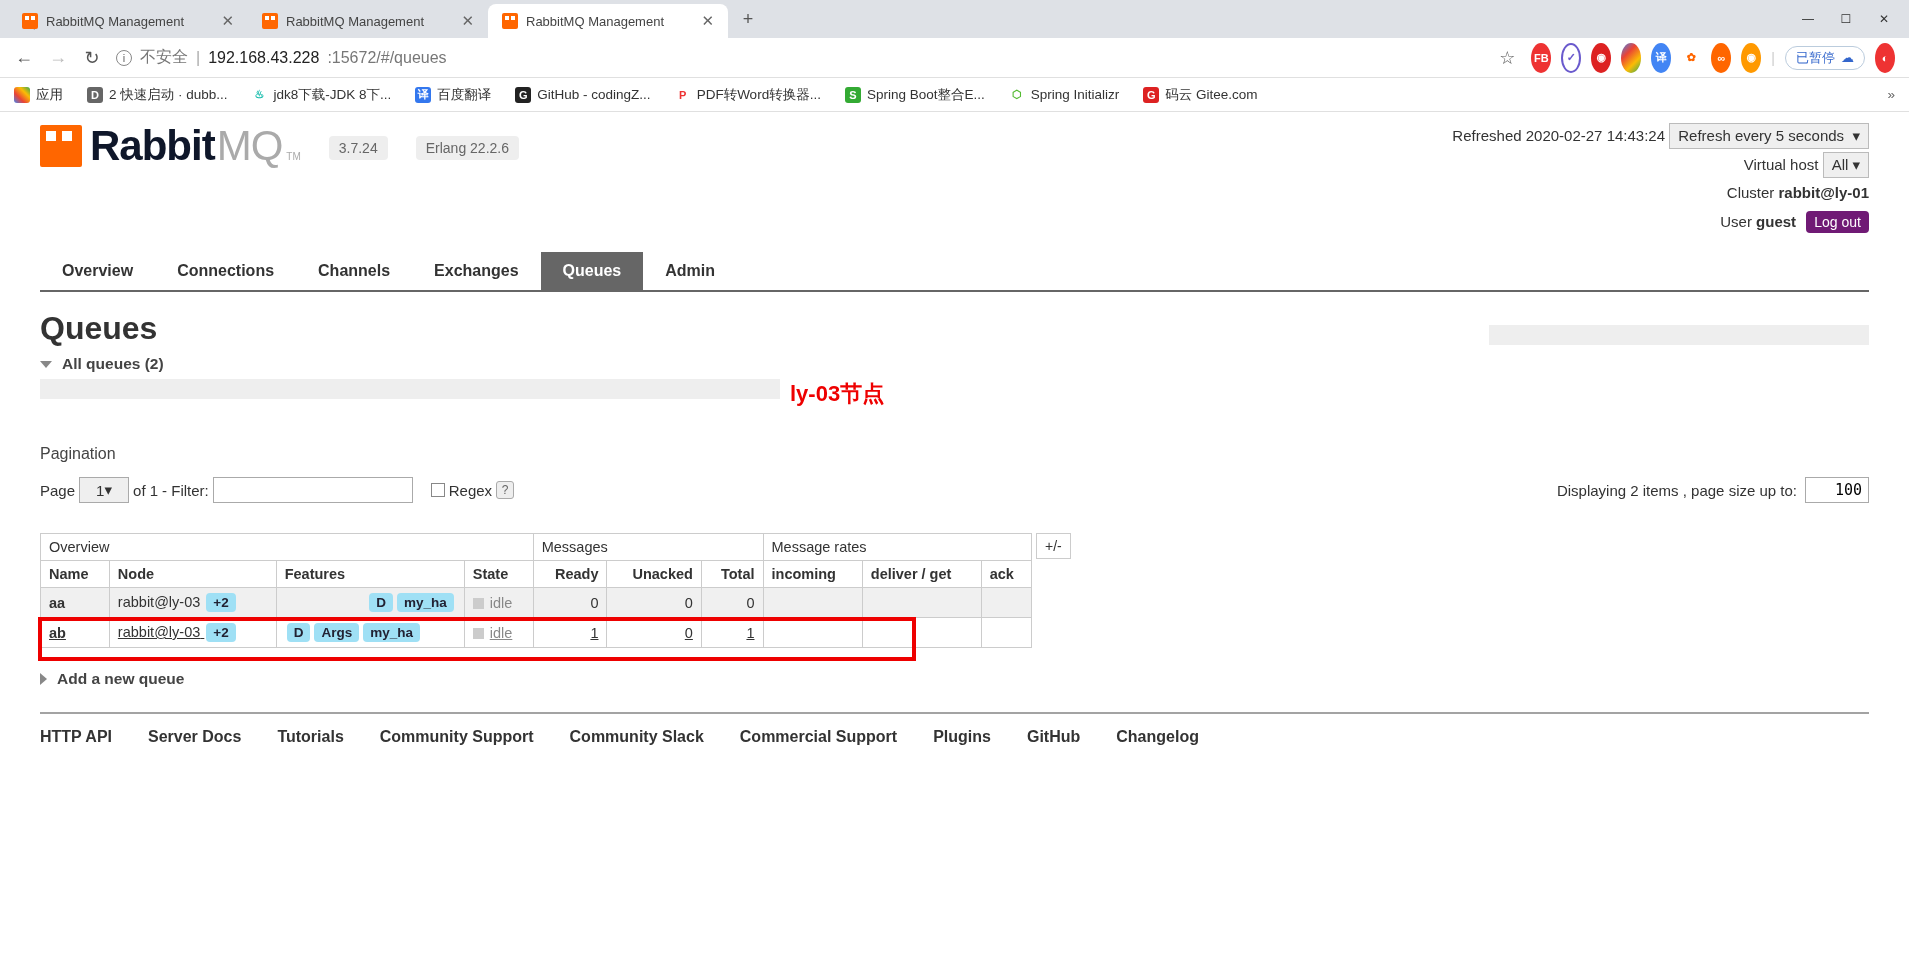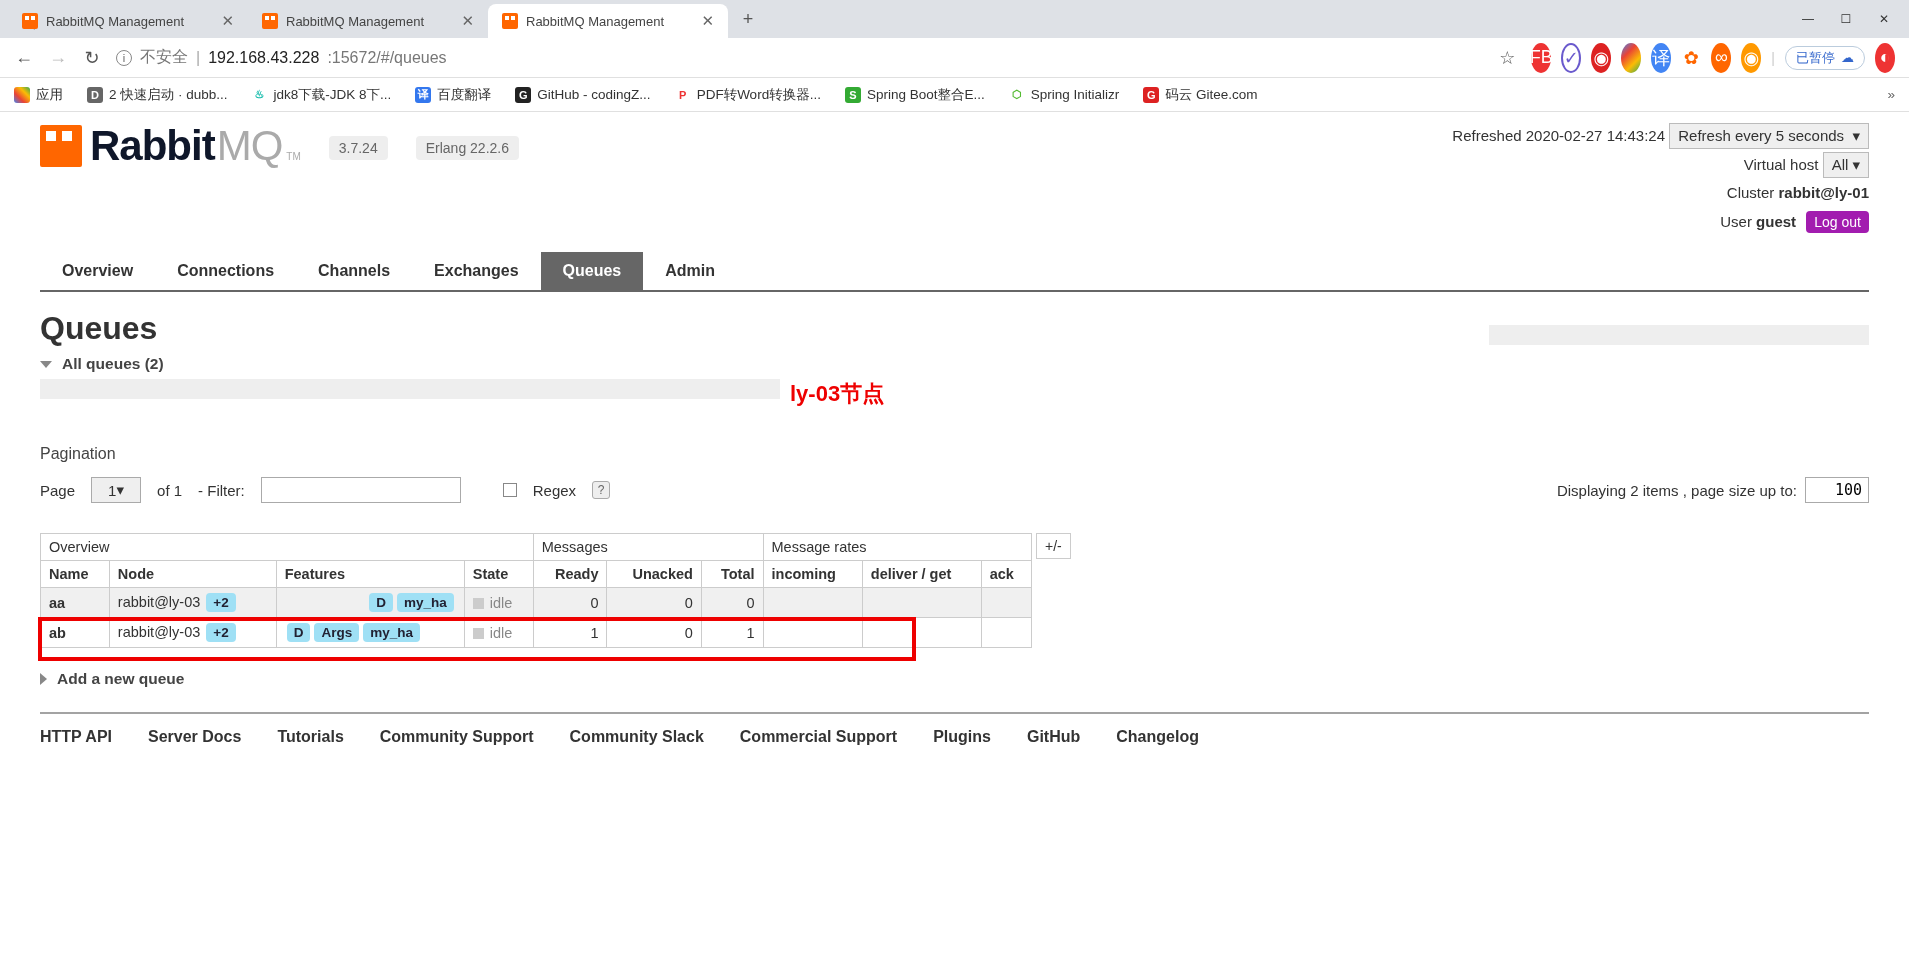--- a/index.html
+++ b/index.html
@@ -21,72 +21,72 @@
 
   .addrbar { display:flex; align-items:center; height:40px; padding:0 14px; gap:14px; border-bottom:1px solid #e0e0e0;}
   .navicon { width:20px; height:20px; display:flex; align-items:center; justify-content:center; color:#555; font-size:18px;}
   .addr { flex:1; display:flex; align-items:center; gap:8px; font-size:16px; color:#333;}
   .addr .insecure-icon { border:1.5px solid #888; border-radius:50%; width:16px; height:16px; display:flex; align-items:center; justify-content:center; font-size:11px; color:#666; flex:none;}
   .addr .insecure-txt { color:#777; }
   .addr .sep { color:#aaa; }
   .addr .host { color:#222; }
   .addr .path { color:#777; }
   .ext-row { display:flex; align-items:center; gap:10px; margin-left:auto; }
-  .ext-row .ext { width:20px; height:30px; border-radius:50%; font-size:18px; display:flex; align-items:center; justify-content:center; color:#fff;}
+  .ext-row .ext { width:20px; height:30px; border-radius:50%; font-size:11px; display:flex; align-items:center; justify-content:center; color:#fff;font-weight:bold;}
   .pill-pause { border:1px solid #bcd; border-radius:14px; padding:2px 10px; font-size:13px; color:#36c; display:flex; align-items:center; gap:6px;}
 
   .bmbar { display:flex; align-items:center; height:34px; padding:0 14px; gap:24px; border-bottom:1px solid #e0e0e0; font-size:13.5px;}
   .bmbar .bm { display:flex; align-items:center; gap:6px; color:#333; white-space:nowrap;}
   .bmbar .bm .ico { width:16px; height:16px; border-radius:3px; display:flex; align-items:center; justify-content:center; font-size:11px; font-weight:bold; flex:none;}
 
   
   .page { padding: 10px 40px 40px 40px; }
   .header { display:flex; align-items:flex-start; }
   .logo { display:flex; align-items:center; gap:2px; }
   .logo-mark { width:42px; height:42px; background:#f60; position:relative; border-radius:2px;}
   .logo-mark::before,.logo-mark::after{content:"";position:absolute;background:#fff;width:10px;height:10px;top:6px;}
   .logo-mark::before{left:6px;} .logo-mark::after{left:22px;}
   .logo-text1 { font-size:42px; font-weight:bold; color:#0f172a; letter-spacing:-1px; margin-left:6px;}
   .logo-text2 { font-size:42px; color:#aaa; letter-spacing:-1px;}
   .logo-tm { font-size:10px; color:#aaa; align-self:flex-end; margin-bottom:8px; margin-left:2px;}
   .ver { background:#eee; border-radius:4px; padding:4px 10px; font-size:14px; color:#666; margin-left:28px; margin-top:14px;}
   .header-right { margin-left:auto; text-align:right; line-height:1.9; font-size:15px;}
   .select-inline { display:inline-flex; align-items:center; border:1px solid #bbb; background:#efefef; padding:2px 8px; font-size:15px; height:26px;}
-  .logout-btn { background:#a21caf; color:#fff; border-radius:4px; padding:3px 8px; font-size:14px; margin-left:6px;}
+  .logout-btn { background:#701a75; color:#fff; border-radius:4px; padding:3px 8px; font-size:14px; margin-left:6px;}
 
   .tabsnav { display:flex; border-bottom:2px solid #666; margin-top:16px;}
   .tabsnav .t { padding:10px 22px; font-weight:bold; font-size:16px; color:#333; cursor:pointer;}
   .tabsnav .t.active { background:#666; color:#fff;}
 
   h1.pagetitle { font-size:32px; font-weight:bold; margin:18px 0 8px 0;}
   .section-hdr { display:flex; align-items:center; gap:10px; font-weight:bold; color:#444; font-size:15.5px; margin-bottom:6px; }
   .tri { width:0; height:0; border-left:6px solid transparent; border-right:6px solid transparent; border-top:7px solid #888;}
   .tri.closed { border-top:6px solid transparent; border-bottom:6px solid transparent; border-left:7px solid #888; border-right:none;}
   .filter-bar { background:#eee; height:20px; margin:2px 0 10px 0; max-width:740px;}
   .overlay-note { color:#e00; font-weight:bold; font-size:22px; position:relative; top:-30px; left:750px; width:140px;}
   .filter-bar2 { background:#eee; height:20px; width:380px; position:absolute; right:40px; margin-top:-114px;}
 
   .subsection { font-size:16px; color:#444; margin:6px 0 14px 0;}
-  .pag-row { display:flex; align-items:center; gap:16px; font-size:15px;}
+  .pag-row { display:flex; align-items:center; gap:4px; font-size:15px;}
   .pag-row .field { border:1px solid #aaa; height:26px;}
   .pag-row .sel { width:50px; display:flex; align-items:center; justify-content:center; background:#efefef;}
   .pag-row .inp { width:200px; background:#fff;}
   .pag-row .cb { width:14px; height:14px; border:1px solid #888; display:inline-block; background:#fff;}
   .pag-row .q { border:1px solid #aaa; border-radius:3px; width:18px; height:18px; display:flex; align-items:center; justify-content:center; font-size:12px; background:#eee; color:#666;}
   .pagesz { margin-left:auto; display:flex; align-items:center; gap:8px;}
   .pagesz input { width:64px; height:26px; border:1px solid #aaa; text-align:right; padding-right:6px; font-family:monospace; font-size:15px;}
 
   
   .qtable-wrap { position:relative; margin-top:30px;}
   .qtable { border-collapse:collapse; width:992px;}
   .qtable th, .qtable td { border:1px solid #ccc; padding:5px 8px; text-align:left; font-size:14.5px;}
   .qtable thead tr.section th { background:#fff; font-weight:normal;}
   .qtable thead tr.cols th { background:#fff; font-weight:bold;}
   .qtable tbody tr.r0 td { background:#f0f0f0;}
-  .qtable tbody tr.r1 td { background:#fff;}
+  .qtable tbody tr.r1 td { background:#fff;text-decoration:underline;}
   .num { text-align:right !important;}
   .badge { display:inline-block; border-radius:4px; padding:2px 7px; font-size:13.5px; font-weight:bold; color:#223; background:#9fe0f5; margin:0 2px;}
   .state-dot { display:inline-block; width:11px; height:11px; background:#ccc; margin-right:6px; vertical-align:middle;}
   .state-cell { color:#888;}
   .hl-box { position:absolute; border:4px solid #e00; pointer-events:none;}
   .pmtoggle { position:absolute; left:996px; top:0; border:1px solid #ccc; padding:4px 8px; font-size:14px; background:#fff;}
 
   .footer { border-top:2px solid #a3a3a3; margin-top:24px; padding-top:14px; display:flex; gap:36px; font-weight:bold; font-size:16px; flex-wrap:wrap;}
 
   .cursor-img { position:absolute; left:20px; top:10px; font-size:22px; color:#000; pointer-events:none;}

